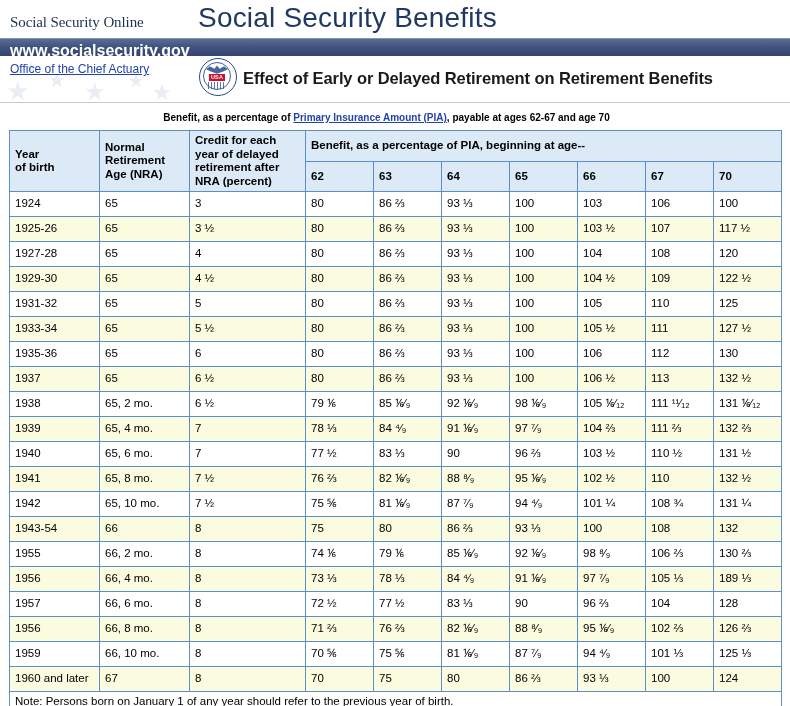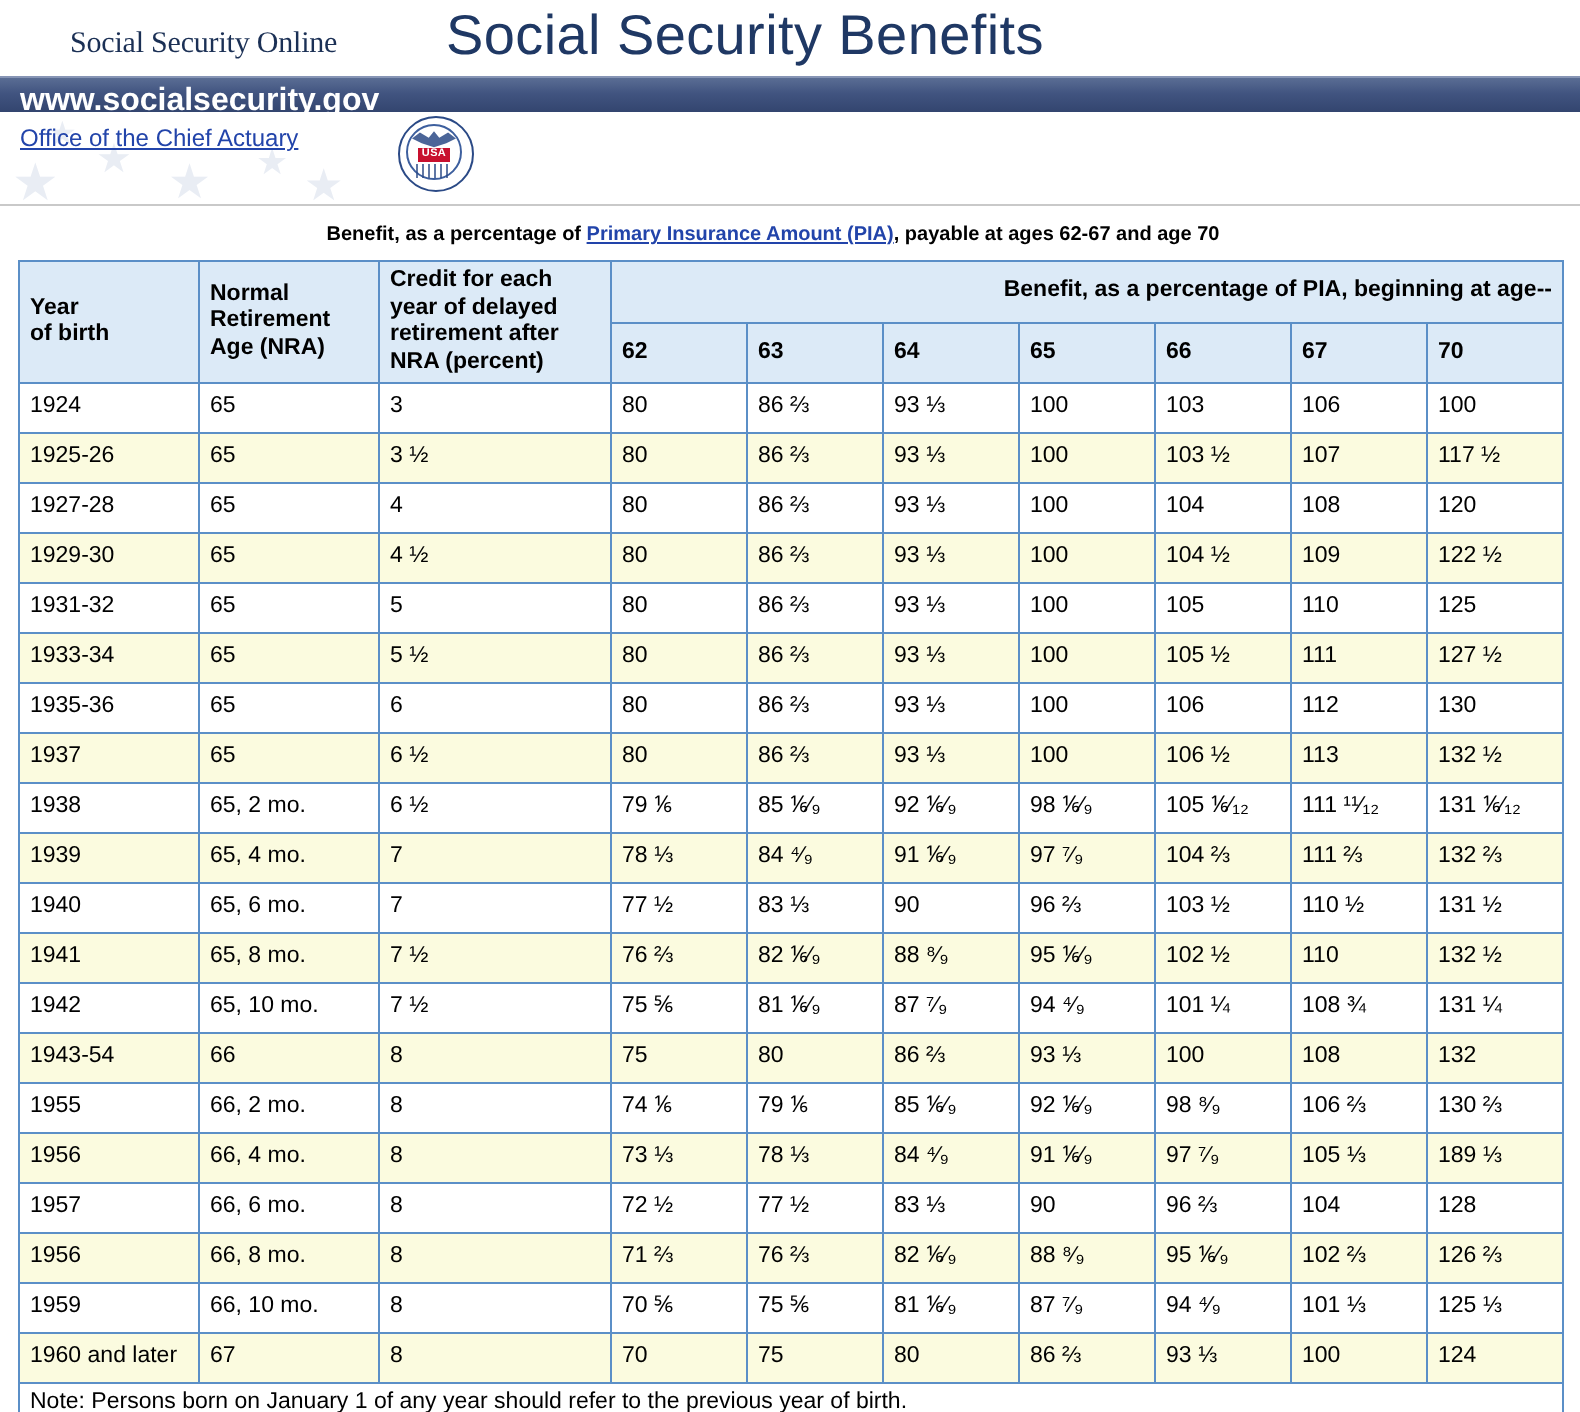--- a/index.html
+++ b/index.html
@@ -13,21 +13,20 @@
     font-family: "Liberation Sans", sans-serif;
     font-size: 12px;
     color: #000000;
     overflow: hidden;
   }
 
   
   .masthead {
     position: relative;
     height: 38px;
-    margin-left: 25px;
   }
   .brand-left {
     position: absolute;
     left: 10px;
     top: 14px;
     width: 175px;
     font-family: "Liberation Serif", serif;
     font-size: 15px;
     color: #1b3055;
     letter-spacing: -0.1px;
@@ -200,21 +199,21 @@
     vertical-align: middle;
     line-height: 1.18;
   }
   thead th {
     background: #dceaf7;
     font-weight: bold;
     text-align: left;
     vertical-align: bottom;
   }
   th.grouphead {
-    text-align: right;
+    text-align: left;
     vertical-align: middle;
   }
   tbody td {
     background: #ffffff;
     height: 18px;
   }
   tbody tr.alt td {
     background: #fbfbdf;
   }
   tfoot td {
@@ -244,20 +243,21 @@
 <div class="subhead">
   <div class="stars-panel">
     <span class="star s1">★</span>
     <span class="star s2">★</span>
     <span class="star s3">★</span>
     <span class="star s4">★</span>
     <span class="star s5">★</span>
     <span class="star s6">★</span>
   </div>
   <a class="actuary-link" href="#">Office of the Chief Actuary</a>
+  <div class="page-heading">Effect of Early or Delayed Retirement on Retirement Benefits</div>
 </div>
 
 <div class="seal">
   <div class="seal-outer">
     <div class="seal-ring"></div>
     <div class="seal-eagle"></div>
     <div class="seal-usa">USA</div>
     <div class="seal-base"></div>
   </div>
 </div>

